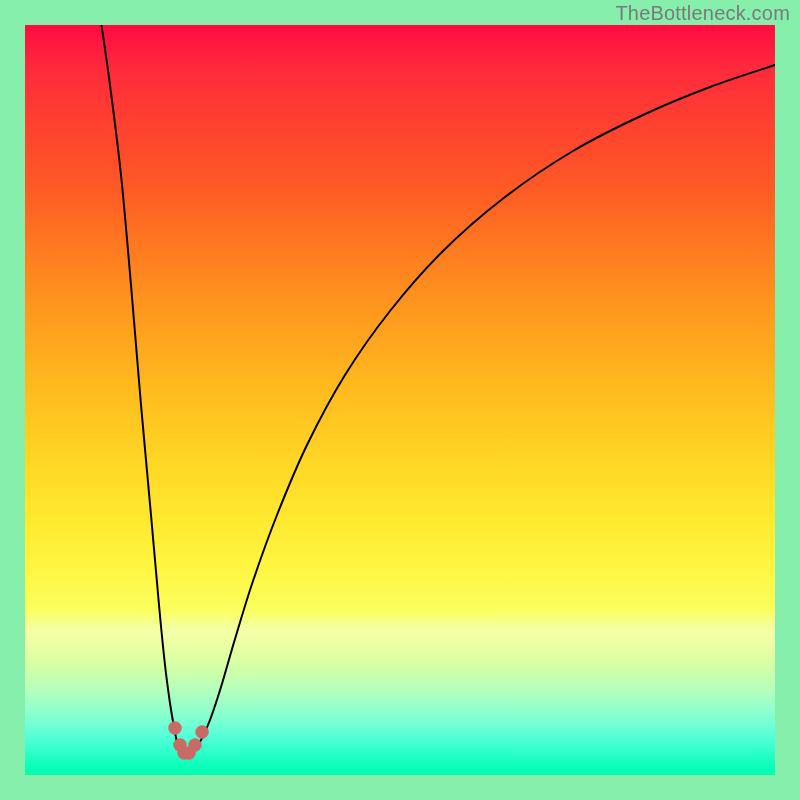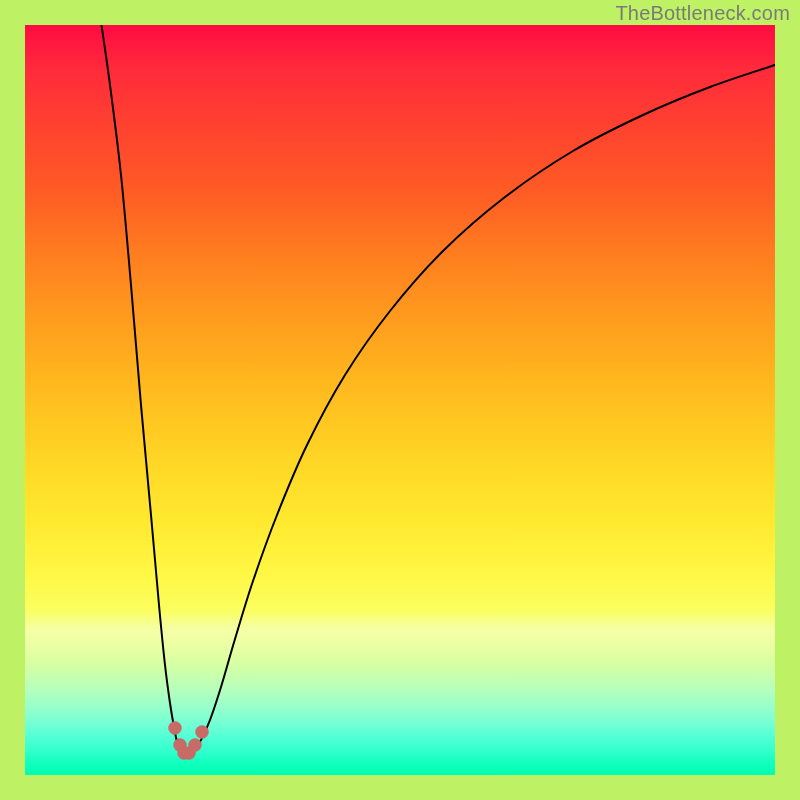--- a/index.html
+++ b/index.html
@@ -7,21 +7,21 @@
     padding: 0;
     width: 800px;
     height: 800px;
     overflow: hidden;
     background: #000;
     font-family: Arial, Helvetica, sans-serif;
   }
   .frame {
     position: absolute;
     inset: 0;
-    background: #bef264;
+    background: #86efac;
   }
   .plot-area {
     position: absolute;
     top: 25px;
     left: 25px;
     width: 750px;
     height: 750px;
     overflow: hidden;
   }
   .gradient-bg {

